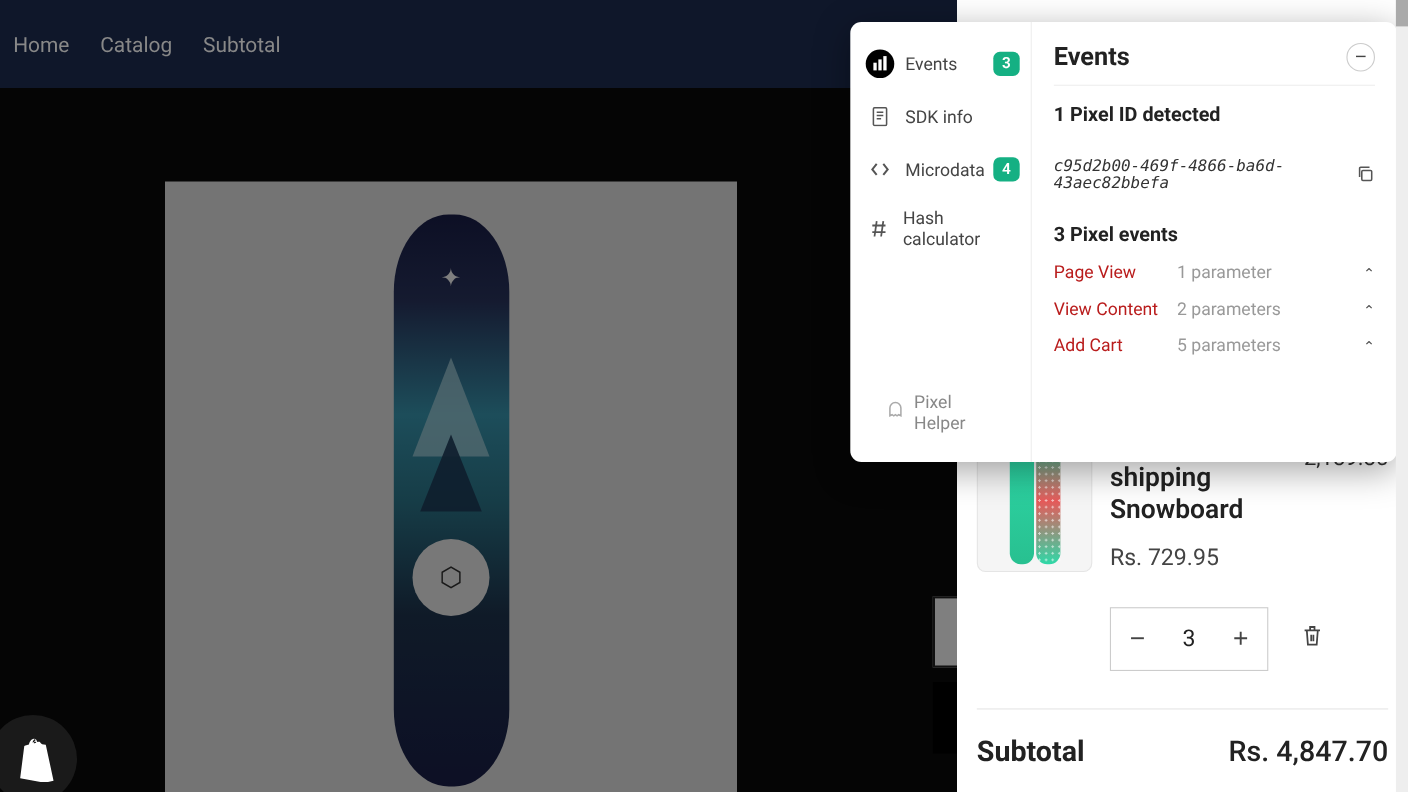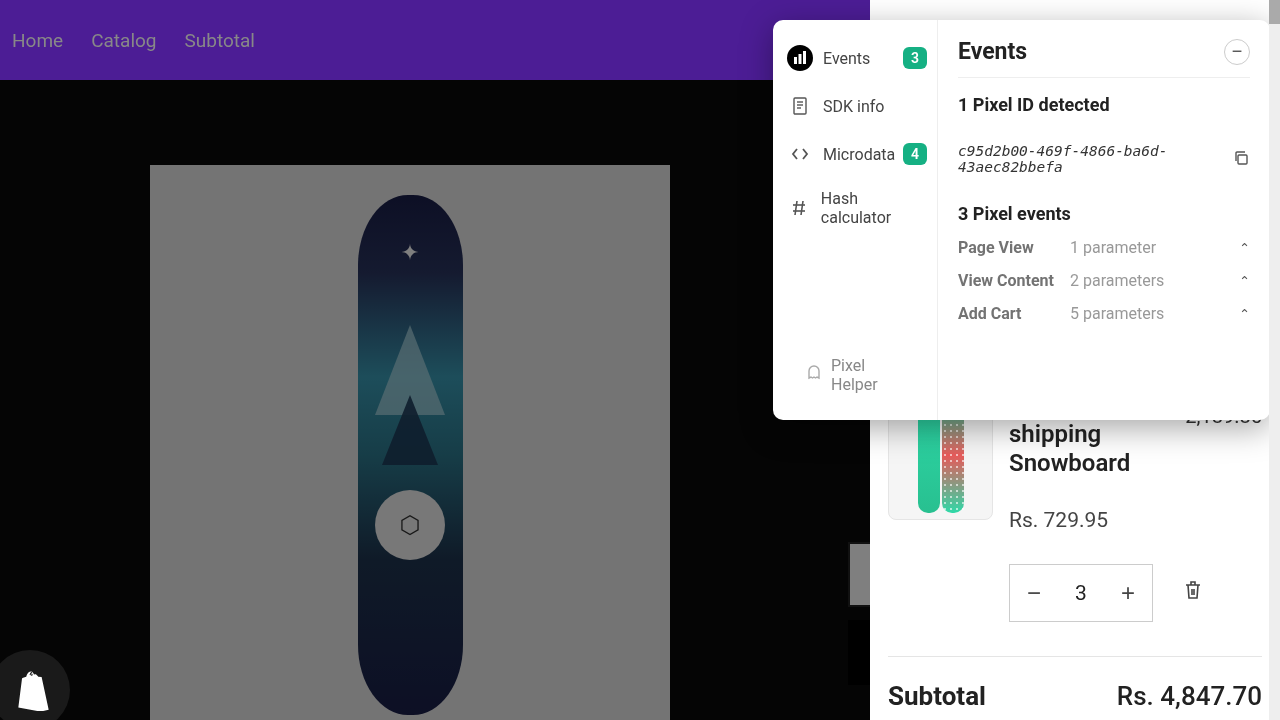--- a/index.html
+++ b/index.html
@@ -1,19 +1,19 @@
 <!DOCTYPE html>
 <html><head>
 <meta charset="utf-8">
 <style>
 * { margin: 0; padding: 0; box-sizing: border-box; }
 body { font-family: -apple-system, BlinkMacSystemFont, "Segoe UI", Roboto, sans-serif; background: #000; width: 1280px; height: 720px; overflow: hidden; position: relative; }
 
 
-.header { height: 80px; background: #4c1d95; display: flex; align-items: center; padding: 0 12px; position: relative; }
+.header { height: 80px; background: #0f172a; display: flex; align-items: center; padding: 0 12px; position: relative; }
 .nav-links { display: flex; gap: 28px; }
 .nav-link { color: #888; font-size: 19px; cursor: pointer; }
 .brand { position: absolute; left: 50%; transform: translateX(-50%); color: #eee; font-size: 22px; font-weight: 500; }
 
 
 .main { position: relative; height: 640px; background: #0a0a0a; }
 .overlay { position: absolute; top: 0; left: 0; right: 0; bottom: 0; background: rgba(0,0,0,0.5); z-index: 1; }
 
 
 .product-image { position: absolute; top: 85px; left: 150px; width: 520px; height: 555px; background: #e8e8e8; display: flex; justify-content: center; align-items: flex-start; padding-top: 30px; }
@@ -31,21 +31,21 @@
 
 .cart-drawer { position: absolute; top: 0; right: 0; width: 410px; height: 720px; background: #fff; z-index: 2; padding: 0 18px; }
 .cart-item { display: flex; gap: 16px; padding-top: 420px; }
 .item-thumb { width: 105px; height: 130px; background: #f5f5f5; border: 1px solid #e5e5e5; border-radius: 8px; display: flex; align-items: center; justify-content: center; gap: 2px; margin-top: -30px; }
 .mini-board { width: 22px; height: 115px; border-radius: 10px; }
 .mb1 { background: linear-gradient(#2ed9a8, #28c090); }
 .mb2 { background: linear-gradient(#2ed9a8, #e85a5a 50%, #2ed9a8); position: relative; }
 .mb2::after { content:""; position:absolute; inset:0; background-image: radial-gradient(circle, rgba(255,255,255,0.6) 1px, transparent 1px); background-size: 6px 6px; }
 .item-info { flex: 1; }
 .item-title { font-size: 24px; font-weight: 600; color: #222; line-height: 1.2; }
-.item-price { font-size: 21px; color: #444; margin-top: 30px; }
+.item-price { font-size: 21px; color: #444; margin-top: 18px; }
 .item-line { position: absolute; top: 404px; right: 18px; font-size: 20px; color: #333; }
 .qty-row { display: flex; align-items: center; gap: 30px; margin-top: 32px; }
 .qty-box { display: flex; align-items: center; border: 1px solid #ccc; height: 58px; }
 .qty-btn { width: 48px; height: 58px; background: none; border: none; font-size: 24px; color: #444; cursor: pointer; }
 .qty-val { width: 46px; text-align: center; font-size: 21px; color: #222; }
 .trash-btn { background: none; border: none; font-size: 22px; color: #444; cursor: pointer; }
 .cart-divider { border: none; border-top: 1px solid #e5e5e5; margin-top: 34px; }
 .subtotal-row { display: flex; justify-content: space-between; margin-top: 24px; }
 .subtotal-label { font-size: 26px; font-weight: 700; color: #222; }
 .subtotal-val { font-size: 26px; font-weight: 500; color: #222; }
@@ -65,21 +65,21 @@
 .popup-header { display: flex; justify-content: space-between; align-items: center; }
 .popup-title { font-size: 23px; font-weight: 700; color: #222; }
 .minimize { width: 26px; height: 26px; border: 1px solid #ccc; border-radius: 50%; display: flex; align-items: center; justify-content: center; cursor: pointer; font-size: 18px; color: #444; background: #fff; }
 .popup-divider { border: none; border-top: 1px solid #eee; margin-top: 12px; }
 .detect-title { font-size: 18px; font-weight: 700; color: #222; margin-top: 16px; }
 .pixel-id-row { display: flex; justify-content: space-between; align-items: center; margin-top: 28px; font-style: italic; }
 .pixel-id { font-family: "SF Mono", Menlo, monospace; font-size: 14.5px; color: #333; }
 .copy-btn { width: 20px; height: 20px; cursor: pointer; color: #555; background: none; border: none; }
 .events-title { font-size: 18px; font-weight: 700; color: #222; margin-top: 28px; }
 .event-row { display: flex; align-items: center; margin-top: 14px; cursor: pointer; }
-.event-name { width: 112px; font-size: 16px; font-weight: 700; color: #737373; }
+.event-name { width: 112px; font-size: 16px; font-weight: 400; color: #b91c1c; }
 .event-params { font-size: 16px; color: #999; flex: 1; }
 .chevron { color: #555; font-size: 13px; transform: rotate(180deg); }
 
 
 .shopify-badge { position: absolute; bottom: -10px; left: -10px; width: 80px; height: 80px; background: #1a1a1a; border-radius: 50%; display: flex; align-items: center; justify-content: center; z-index: 3; }
 .shopify-badge svg { width: 42px; height: 42px; fill: #fff; }
 
 .scrollbar-stub { position: absolute; top: 0; right: 0; width: 11px; height: 24px; background: #aaa; z-index: 20; }
 .scrollbar-track { position: absolute; top: 0; right: 0; width: 11px; height: 720px; background: #eee; z-index: 19; }
 </style>

